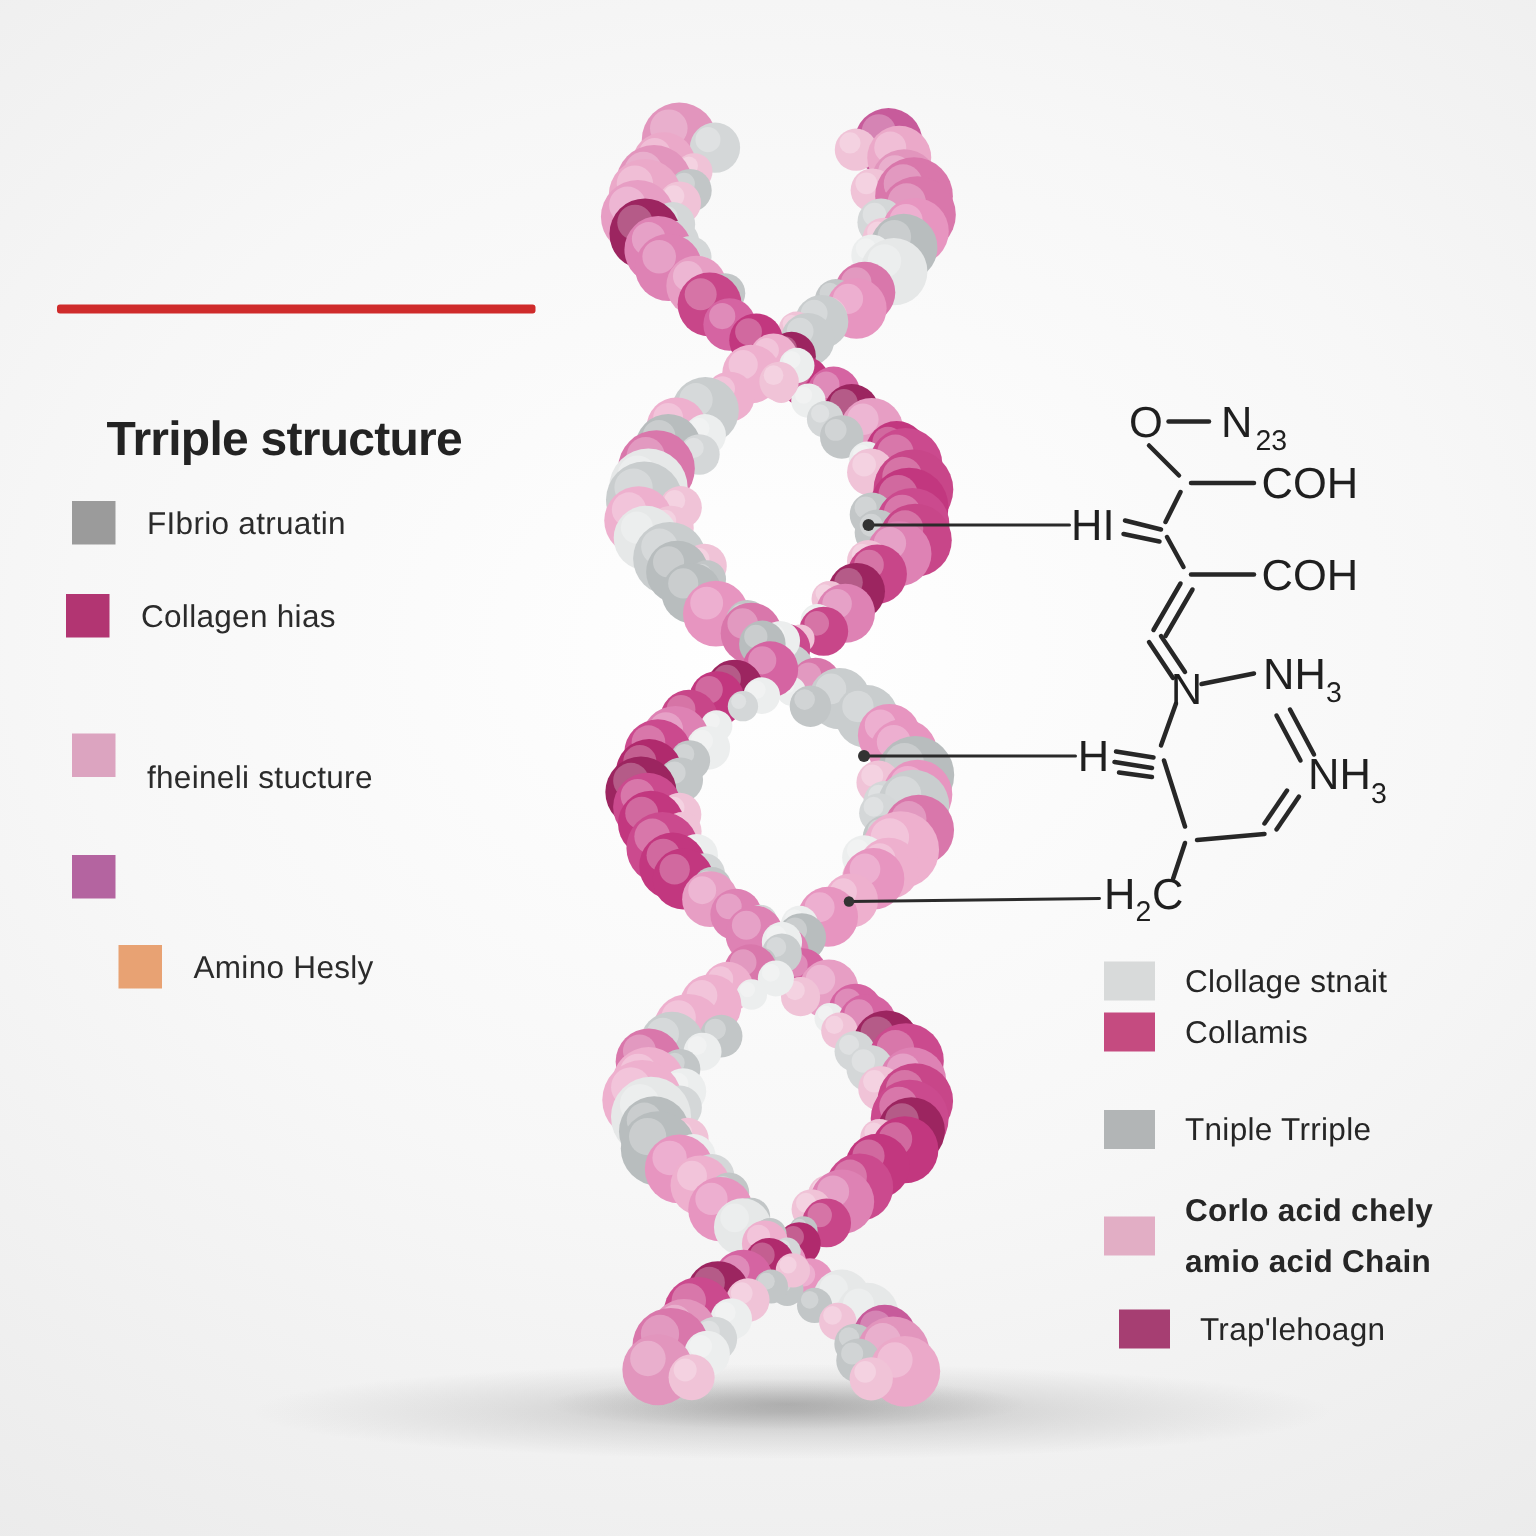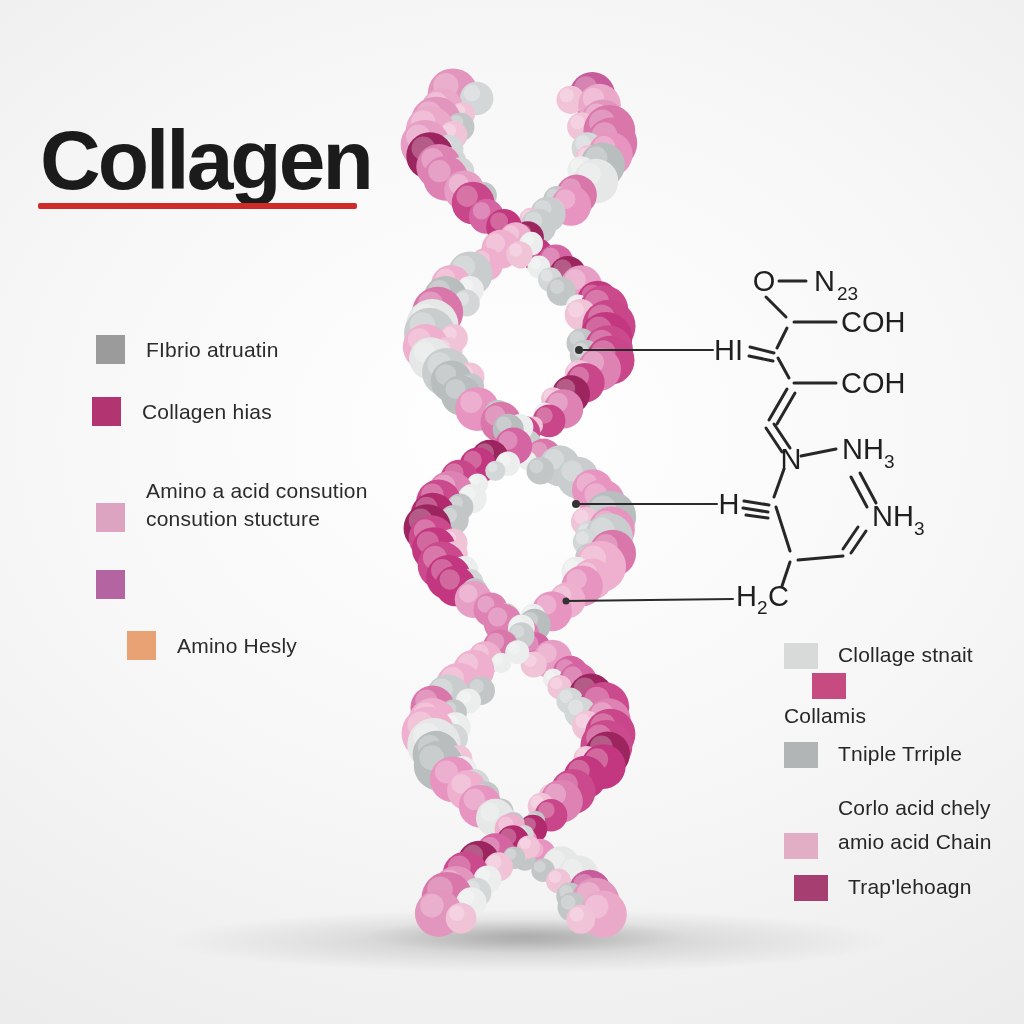--- a/index.html
+++ b/index.html
@@ -10,27 +10,27 @@
   }
   .title{
     position:absolute;left:40px;top:118px;margin:0;
     font-size:84px;font-weight:700;letter-spacing:-3px;line-height:1;color:#1b1b1b;
   }
   .title-bar{position:absolute;left:38px;top:203px;width:319px;height:6px;border-radius:2px;}
   .subtitle{
     position:absolute;left:71px;top:274px;margin:0;
     font-size:32px;font-weight:700;color:#232323;letter-spacing:-0.5px;
   }
-  .lg-item{position:absolute;display:flex;align-items:flex-end;margin-left:48px;}
+  .lg-item{position:absolute;display:flex;align-items:center;}
   .lg-swatch{flex:0 0 auto;display:inline-block;}
   .left .lg-swatch{width:29px;height:29px;margin-right:21px;}
   .right .lg-swatch{width:34px;height:26px;margin-right:20px;margin-top:1px;}
   .lg-label{font-size:21px;color:#2b2b2b;letter-spacing:0.2px;line-height:1.32;padding-top:3px;}
   .right .lg-label{font-size:21px;color:#262626;}
-  .two-line{line-height:1.62;}
+  .two-line{line-height:1.62;font-weight:bold;}
   .scene{position:absolute;left:0;top:0;width:1024px;height:1024px;}
   .bond{stroke:#272727;stroke-width:3;stroke-linecap:round;fill:none;}
   .connector{stroke:#2a2a2a;stroke-width:2;stroke-linecap:round;}
   .atom{font-family:"Liberation Sans",sans-serif;font-size:29px;fill:#1f1f1f;}
   .sub{font-family:"Liberation Sans",sans-serif;font-size:19px;fill:#1f1f1f;}
 </style>
 </head>
 <body>
 
 <div class="canvas">
@@ -596,53 +596,53 @@
       <text class="sub" x="884" y="468" text-anchor="start">3</text>
       <text class="atom" x="872" y="526" text-anchor="start">NH</text>
       <text class="sub" x="914" y="535" text-anchor="start">3</text>
       <text class="atom" x="729" y="514" text-anchor="middle">H</text>
       <text class="atom" x="736" y="606" text-anchor="start">H</text>
       <text class="sub" x="757" y="614" text-anchor="start">2</text>
       <text class="atom" x="768" y="606" text-anchor="start">C</text>
     </g>
   </svg>
 
-  <h1 class="title">Collagen</h1>
   <div class="title-bar" style="background: rgb(207, 43, 43);"></div>
 
+  <h2 class="subtitle">Trriple structure</h2>
 
   <div class="left">
     <div class="lg-item left" style="left:48px;top:333px;">
       <span class="lg-swatch" style="background: rgb(155, 155, 155);"></span>
       <span class="lg-label">FIbrio atruatin</span>
     </div>
     <div class="lg-item left" style="left:44px;top:395px;">
       <span class="lg-swatch" style="background: rgb(178, 53, 114);"></span>
       <span class="lg-label">Collagen hias</span>
     </div>
     <div class="lg-item left" style="left:48px;top:474px;">
       <span class="lg-swatch" style="background: rgb(220, 164, 192);"></span>
-      <span class="lg-label"><span>Amino a acid consution</span><br>
-        <span>consution stucture</span></span>
+      <span class="lg-label"><br>
+        <span>fheineli stucture</span></span>
     </div>
     <div class="lg-item left" style="left:48px;top:570px;">
       <span class="lg-swatch" style="background: rgb(180, 100, 160);"></span>
     </div>
     <div class="lg-item left" style="left:48px;top:629px;padding-left:31px;">
       <span class="lg-swatch" style="background: rgb(232, 162, 115);"></span>
       <span class="lg-label">Amino Hesly</span>
     </div>
   </div>
 
   <div class="right">
     <div class="lg-item right" style="left:736px;top:638px;">
       <span class="lg-swatch" style="background: rgb(216, 218, 218);"></span>
       <span class="lg-label">Clollage stnait</span>
     </div>
-    <div class="lg-item right" style="left:736px;top:672px;flex-direction:column;">
+    <div class="lg-item right" style="left:736px;top:672px;">
       <span class="lg-swatch" style="background: rgb(197, 75, 128);"></span>
       <span class="lg-label">Collamis</span>
     </div>
     <div class="lg-item right" style="left:736px;top:737px;">
       <span class="lg-swatch" style="background: rgb(178, 181, 182);"></span>
       <span class="lg-label">Tniple Trriple</span>
     </div>
     <div class="lg-item right" style="left:736px;top:788px;">
       <span class="lg-swatch" style="background: rgb(226, 174, 197);"></span>
       <span class="lg-label two-line"><span>Corlo acid chely</span><br>

